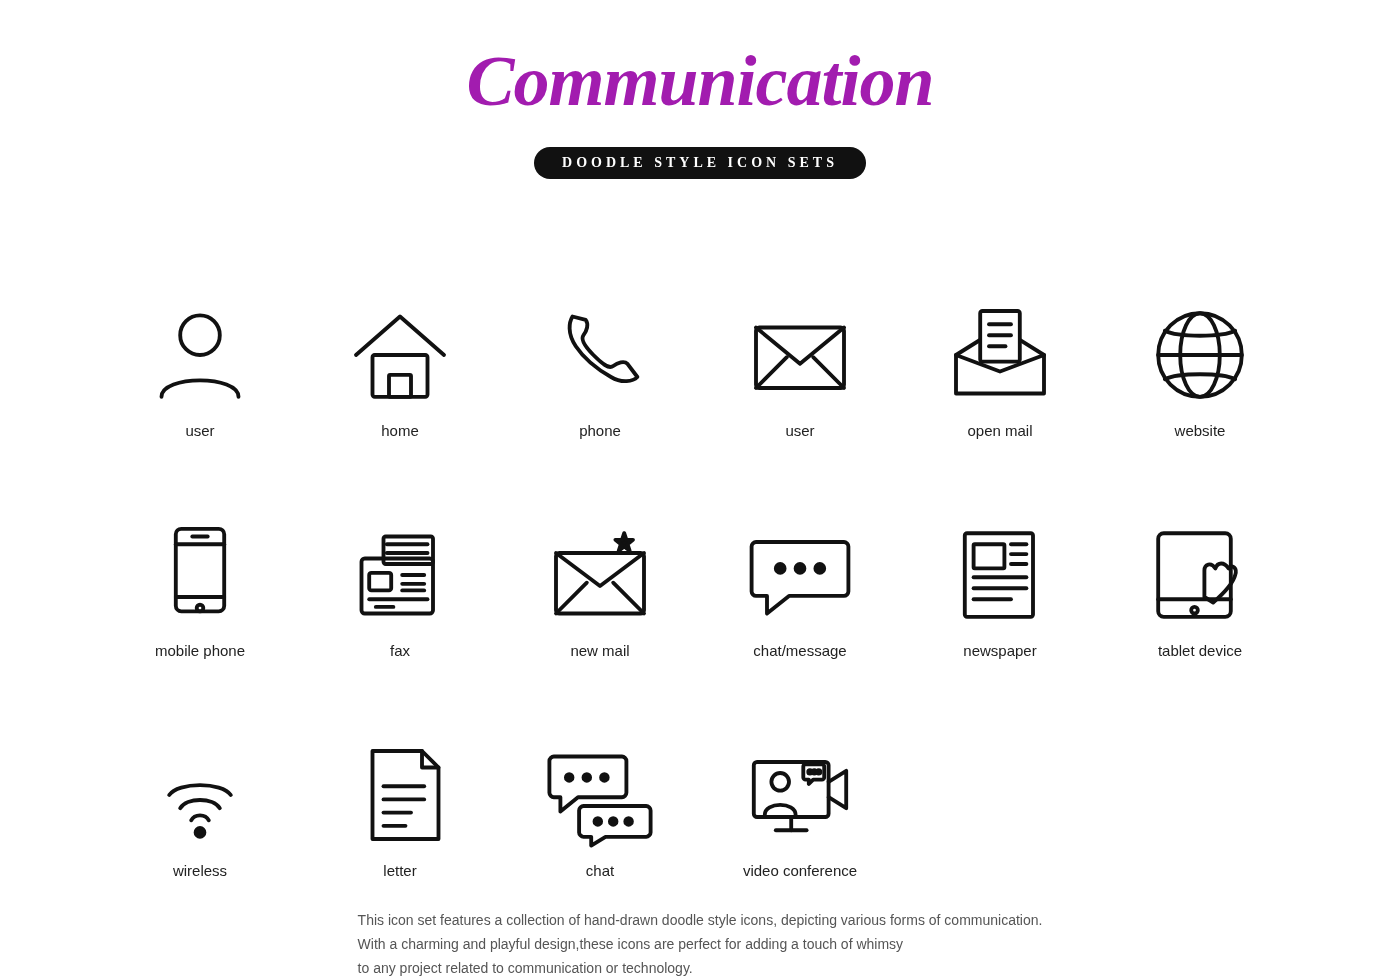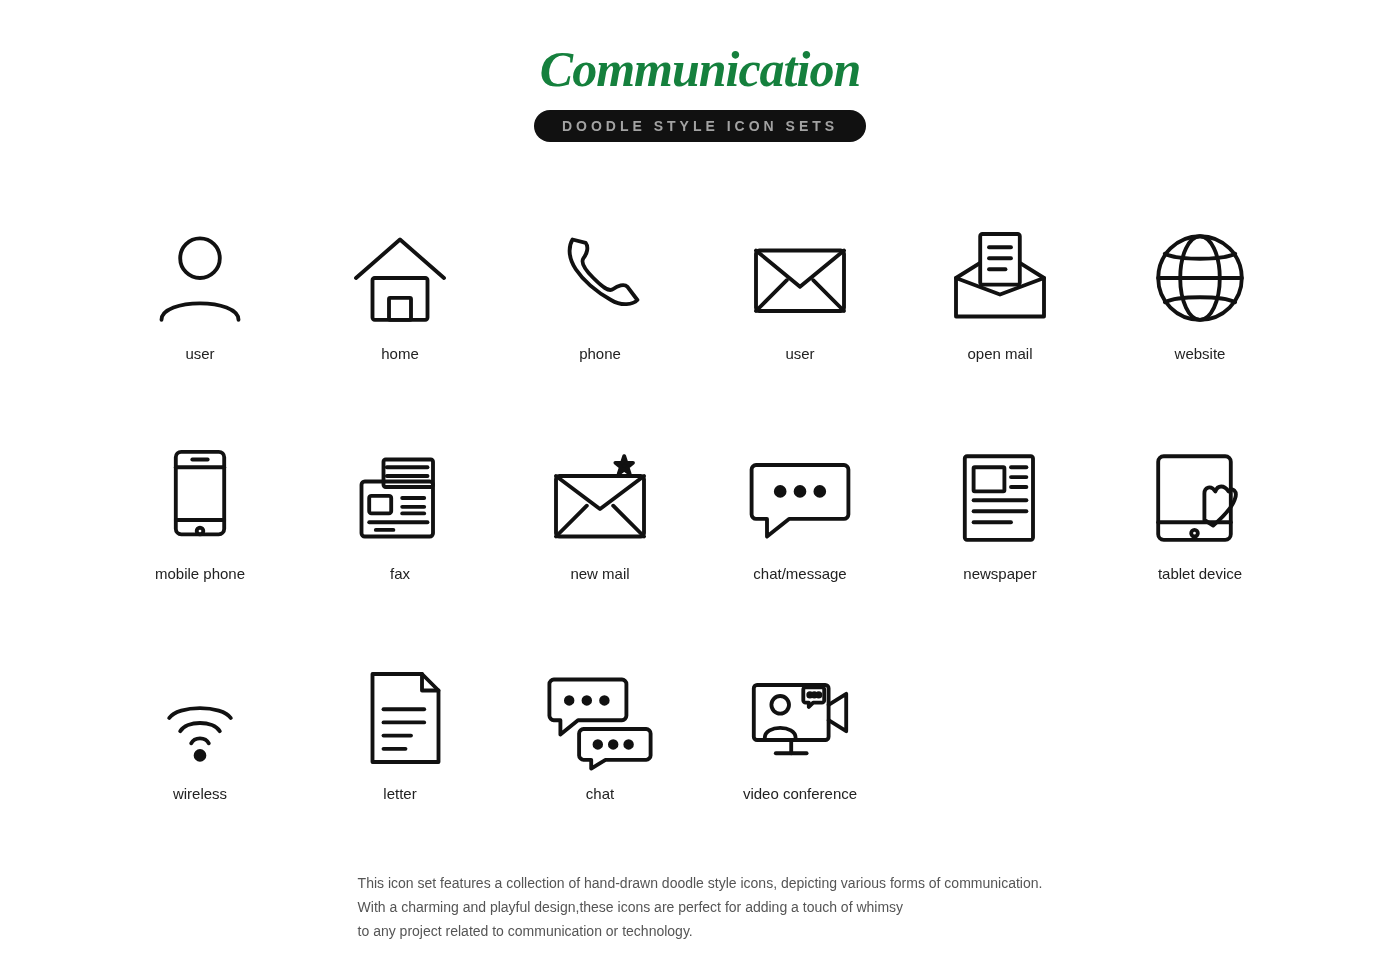--- a/index.html
+++ b/index.html
@@ -12,51 +12,51 @@
       flex-direction: column;
       align-items: center;
       overflow: hidden;
     }
     .header {
       text-align: center;
       margin-top: 40px;
       margin-bottom: 10px;
     }
     .main-title {
-      font-size: 50px;
+      font-size: 72px;
       font-weight: 900;
       font-family: 'Georgia', serif;
       letter-spacing: -1px;
-      color: #15803d;
+      color: #a21caf;
       font-style: italic;
     }
     .subtitle-badge {
       display: inline-block;
       background: #111;
-      color: #a3a3a3;
-      font-family: Liberation Sans, sans-serif;
+      color: #ffffff;
+      font-family: Liberation Serif, serif;
       font-size: 14px;
       letter-spacing: 4px;
       font-weight: 600;
       padding: 8px 28px;
       border-radius: 30px;
-      margin-top: 12px;
+      margin-top: 24px;
     }
     .icons-grid {
       display: grid;
       grid-template-columns: repeat(6, 200px);
       grid-template-rows: repeat(3, 220px);
       gap: 0;
       margin-top: 30px;
     }
     .icon-cell {
       display: flex;
       flex-direction: column;
       align-items: center;
-      justify-content: center;
+      justify-content: flex-end;
       gap: 12px;
     }
     .icon-svg {
       width: 110px;
       height: 110px;
       display: flex;
       align-items: center;
       justify-content: center;
     }
     .icon-svg svg {

